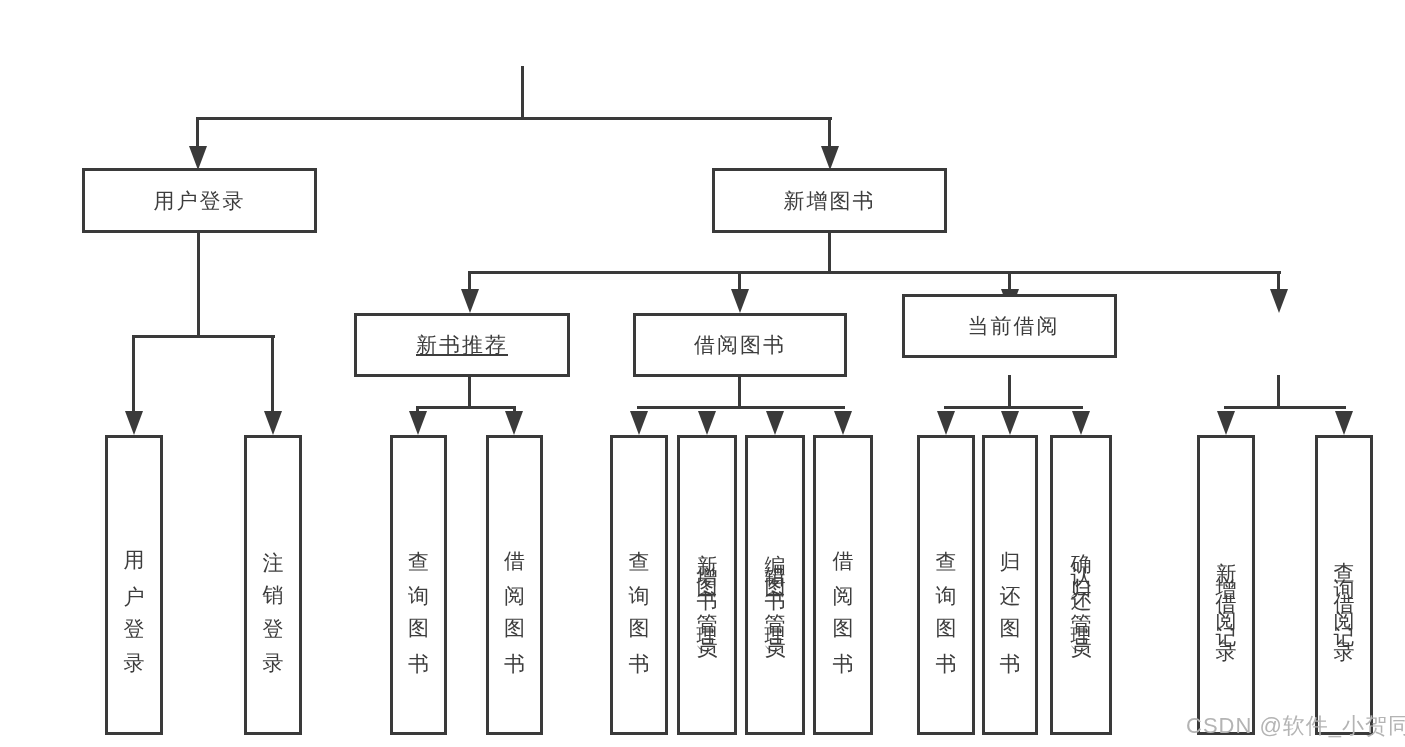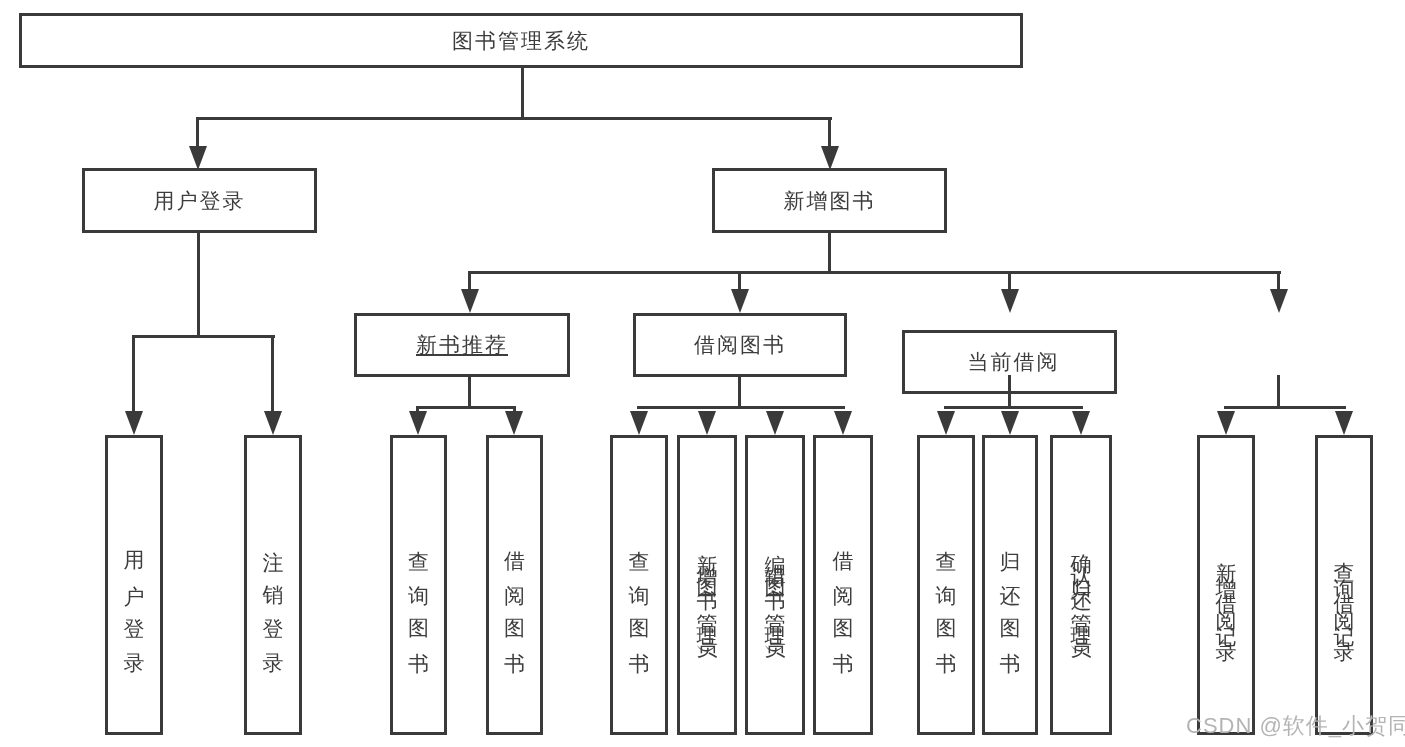--- a/index.html
+++ b/index.html
@@ -37,23 +37,20 @@
   #watermark{
     position:absolute;left:1186px;top:711px;font-size:22px;
     color:var(--wm);z-index:5;white-space:nowrap;letter-spacing:1px;
   }
 </style>
 </head>
 <body>
 
 <div id="canvas">
 
-  <div class="node hnode" style="left:19px;top:13px;width:1004px;height:55px;">
-    <span>图书管理系统</span>
-  </div>
 
   <div class="vline" style="left:521px;top:66px;height:54px;"></div>
   <div class="hline" style="left:197px;top:117px;width:635px;"></div>
   <div class="vline" style="left:196px;top:117px;height:36px;"></div>
   <div class="arrow" style="left:189px;top:146px;"></div>
   <div class="vline" style="left:828px;top:117px;height:36px;"></div>
   <div class="arrow" style="left:821px;top:146px;"></div>
 
   <div class="node hnode" style="left:82px;top:168px;width:235px;height:65px;">
     <span>用户登录</span>
@@ -79,21 +76,21 @@
   <div class="arrow" style="left:1001px;top:289px;"></div>
   <div class="vline" style="left:1277px;top:271px;height:24px;"></div>
   <div class="arrow" style="left:1270px;top:289px;"></div>
 
   <div class="node hnode" style="left:354px;top:313px;width:216px;height:64px;text-decoration:underline;">
     <span>新书推荐</span>
   </div>
   <div class="node hnode" style="left:633px;top:313px;width:214px;height:64px;">
     <span>借阅图书</span>
   </div>
-  <div class="node hnode" style="left:902px;top:330px;width:215px;height:64px;padding-left:8px;">
+  <div class="node hnode" style="left:902px;top:294px;width:215px;height:64px;padding-left:8px;">
     <span>当前借阅</span>
   </div>
 
   <div class="vline" style="left:468px;top:375px;height:34px;"></div>
   <div class="hline" style="left:416px;top:406px;width:100px;"></div>
   <div class="vline" style="left:416px;top:406px;height:10px;"></div>
   <div class="arrow" style="left:409px;top:411px;"></div>
   <div class="vline" style="left:513px;top:406px;height:10px;"></div>
   <div class="arrow" style="left:505px;top:411px;"></div>
 

